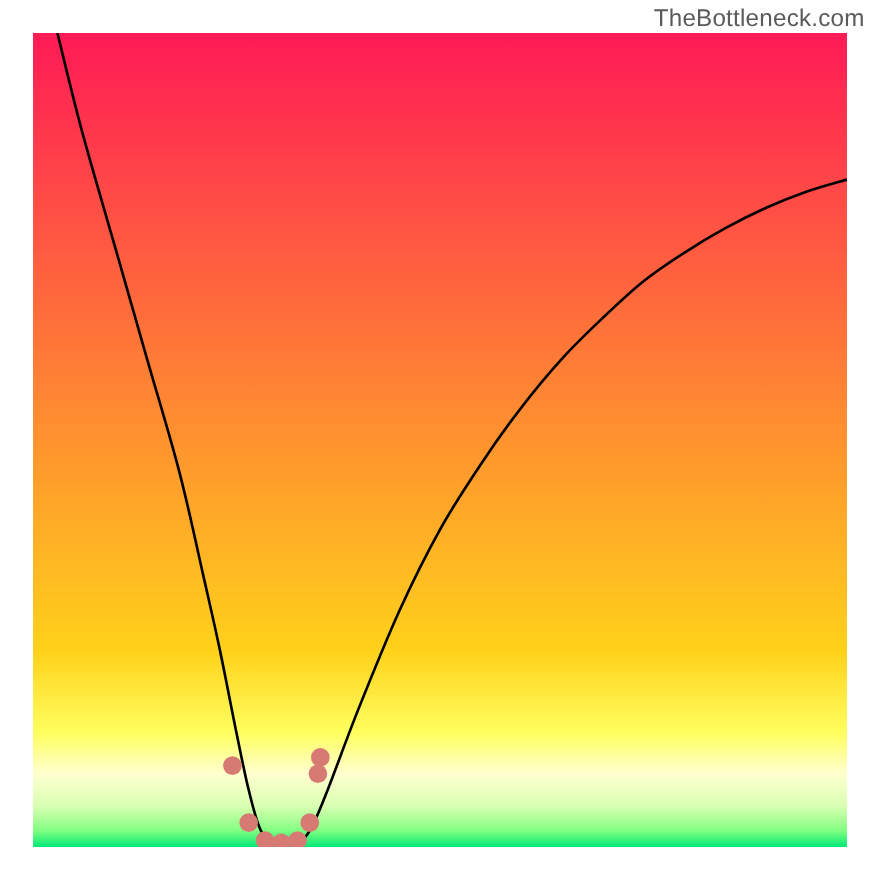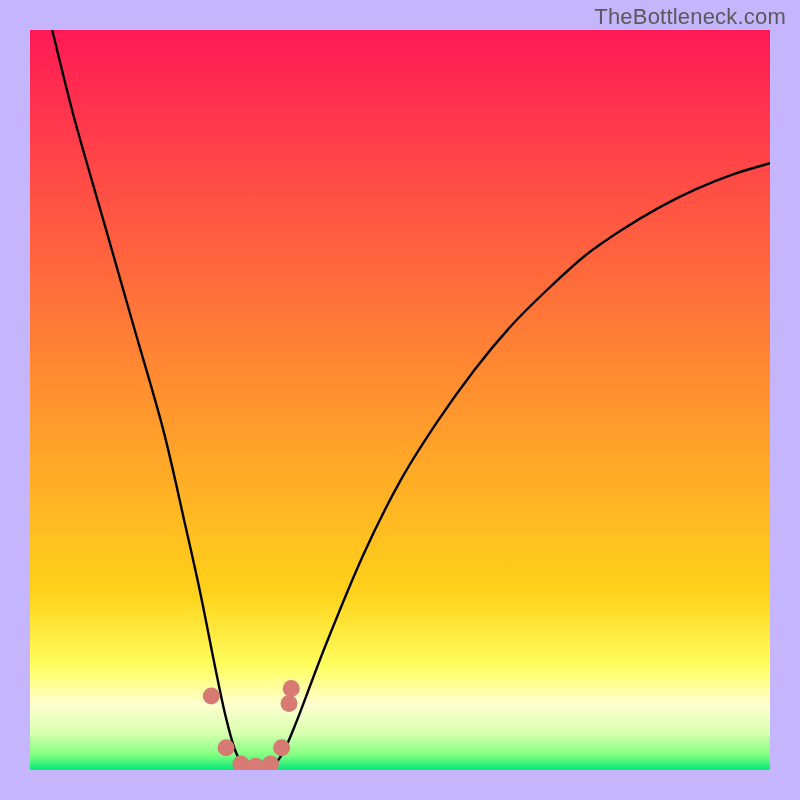--- a/index.html
+++ b/index.html
@@ -8,21 +8,21 @@
     width: 800px;
     height: 800px;
     overflow: hidden;
     font-family: Arial, Helvetica, sans-serif;
     background: #000;
   }
   .frame {
     width: 800px;
     height: 800px;
     position: relative;
-    background: #c4b5fd;
+    background: #ffffff;
   }
   .watermark {
     position: absolute;
     top: 4px;
     right: 14px;
     color: #5a5a5a;
     font-size: 22px;
     font-weight: 400;
     letter-spacing: 0.2px;
     z-index: 10;

